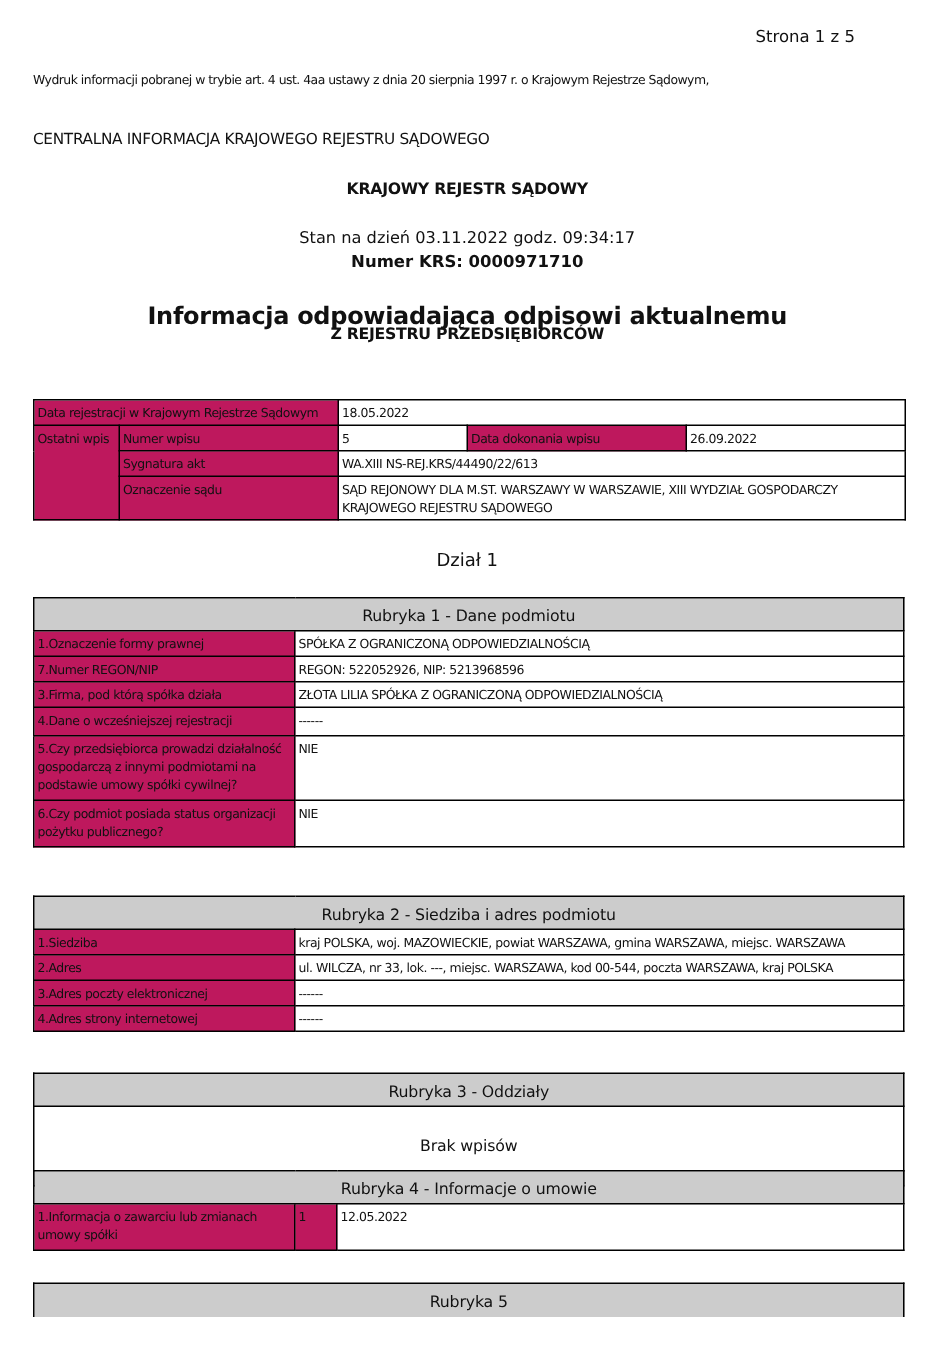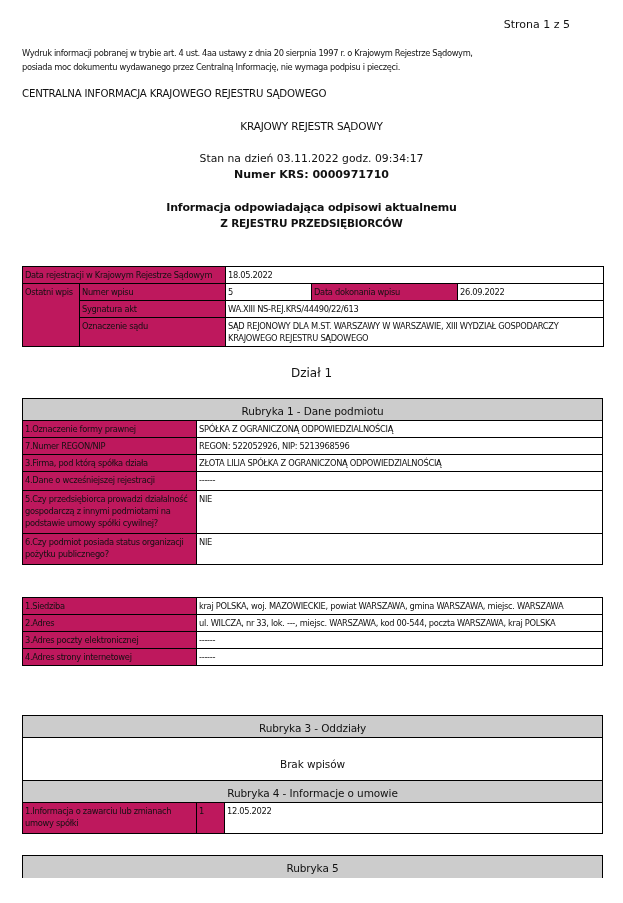--- a/index.html
+++ b/index.html
@@ -2,24 +2,24 @@
 <html><head>
 <meta charset="utf-8">
 <style>
   html, body { margin: 0; padding: 0; background: #ffffff; }
   body { width: 623px; height: 903px; position: relative; overflow: hidden; font-family: "DejaVu Sans", sans-serif; color: #111; }
   .abs { position: absolute; }
   .page-num { right: 53px; top: 18px; font-size: 11px; }
   .disclaimer { left: 22px; top: 46px; font-size: 8.3px; line-height: 14px; letter-spacing: -0.35px; }
   .cik { left: 22px; top: 88px; font-size: 10.2px; letter-spacing: -0.2px; }
   .center { left: 0; width: 623px; text-align: center; }
-  .krs-title { top: 120px; font-size: 10.5px; font-weight: normal; letter-spacing: -0.2px; }
+  .krs-title { top: 120px; font-size: 10.5px; font-weight: bold; letter-spacing: -0.2px; }
   .stan { top: 152px; font-size: 10.8px; }
   .numer { top: 168px; font-size: 11px; font-weight: bold; }
-  .info1 { top: 201px; font-size: 11px; font-weight: bold; letter-spacing: -0.2px; }
+  .info1 { top: 201px; font-size: 16px; font-weight: bold; letter-spacing: -0.2px; }
   .info2 { top: 217px; font-size: 10.5px; font-weight: bold; letter-spacing: -0.2px; }
   .dzial { top: 366px; font-size: 12px; }
 
   table { border-collapse: collapse; position: absolute; left: 22px; width: 581px; table-layout: fixed; }
   td { border: 1px solid #000; font-size: 8.3px; letter-spacing: -0.3px; padding: 2px 2px; vertical-align: top; line-height: 12px; }
   td.g { background: #be185d; }
   td.w { background: #ffffff; }
   td.head { background: #cccccc; text-align: center; font-size: 10.5px; letter-spacing: -0.1px; padding: 6px 2px 2px 2px; height: 13px; }
   td.center-cell { text-align: center; font-size: 10.5px; letter-spacing: -0.1px; padding: 20px 2px; }
 
@@ -31,21 +31,20 @@
   #t-r5 { top: 855px; border-bottom: none; }
   #t-r5 td.head { border-bottom: none; height: 14px; }
 </style>
 </head>
 <body>
 
 <div class="abs page-num">Strona 1 z 5</div>
 
 <div class="abs disclaimer">
   <div>Wydruk informacji pobranej w trybie art. 4 ust. 4aa ustawy z dnia 20 sierpnia 1997 r. o Krajowym Rejestrze Sądowym,</div>
-  <div>posiada moc dokumentu wydawanego przez Centralną Informację, nie wymaga podpisu i pieczęci.</div>
 </div>
 
 <div class="abs cik">CENTRALNA INFORMACJA KRAJOWEGO REJESTRU SĄDOWEGO</div>
 
 <div class="abs center krs-title">KRAJOWY REJESTR SĄDOWY</div>
 <div class="abs center stan">Stan na dzień 03.11.2022 godz. 09:34:17</div>
 <div class="abs center numer">Numer KRS: 0000971710</div>
 <div class="abs center info1">Informacja odpowiadająca odpisowi aktualnemu</div>
 <div class="abs center info2">Z REJESTRU PRZEDSIĘBIORCÓW</div>
 
@@ -117,20 +116,23 @@
   </tr>
 </tbody>
   </table>
 
 <table id="t-r2">
   <colgroup>
       <col style="width:174px">
       <col>
     </colgroup>
   <tbody>
+      <tr>
+    <td class="head" colspan="2">Rubryka 2 - Siedziba i adres podmiotu</td>
+  </tr>
   <tr>
     <td class="g">1.Siedziba</td>
     <td class="w">kraj POLSKA, woj. MAZOWIECKIE, powiat WARSZAWA, gmina WARSZAWA, miejsc. WARSZAWA</td>
   </tr>
   <tr>
     <td class="g">2.Adres</td>
     <td class="w">ul.  WILCZA, nr 33, lok. ---, miejsc. WARSZAWA, kod 00-544, poczta WARSZAWA, kraj POLSKA</td>
   </tr>
   <tr>
     <td class="g">3.Adres poczty elektronicznej</td>

